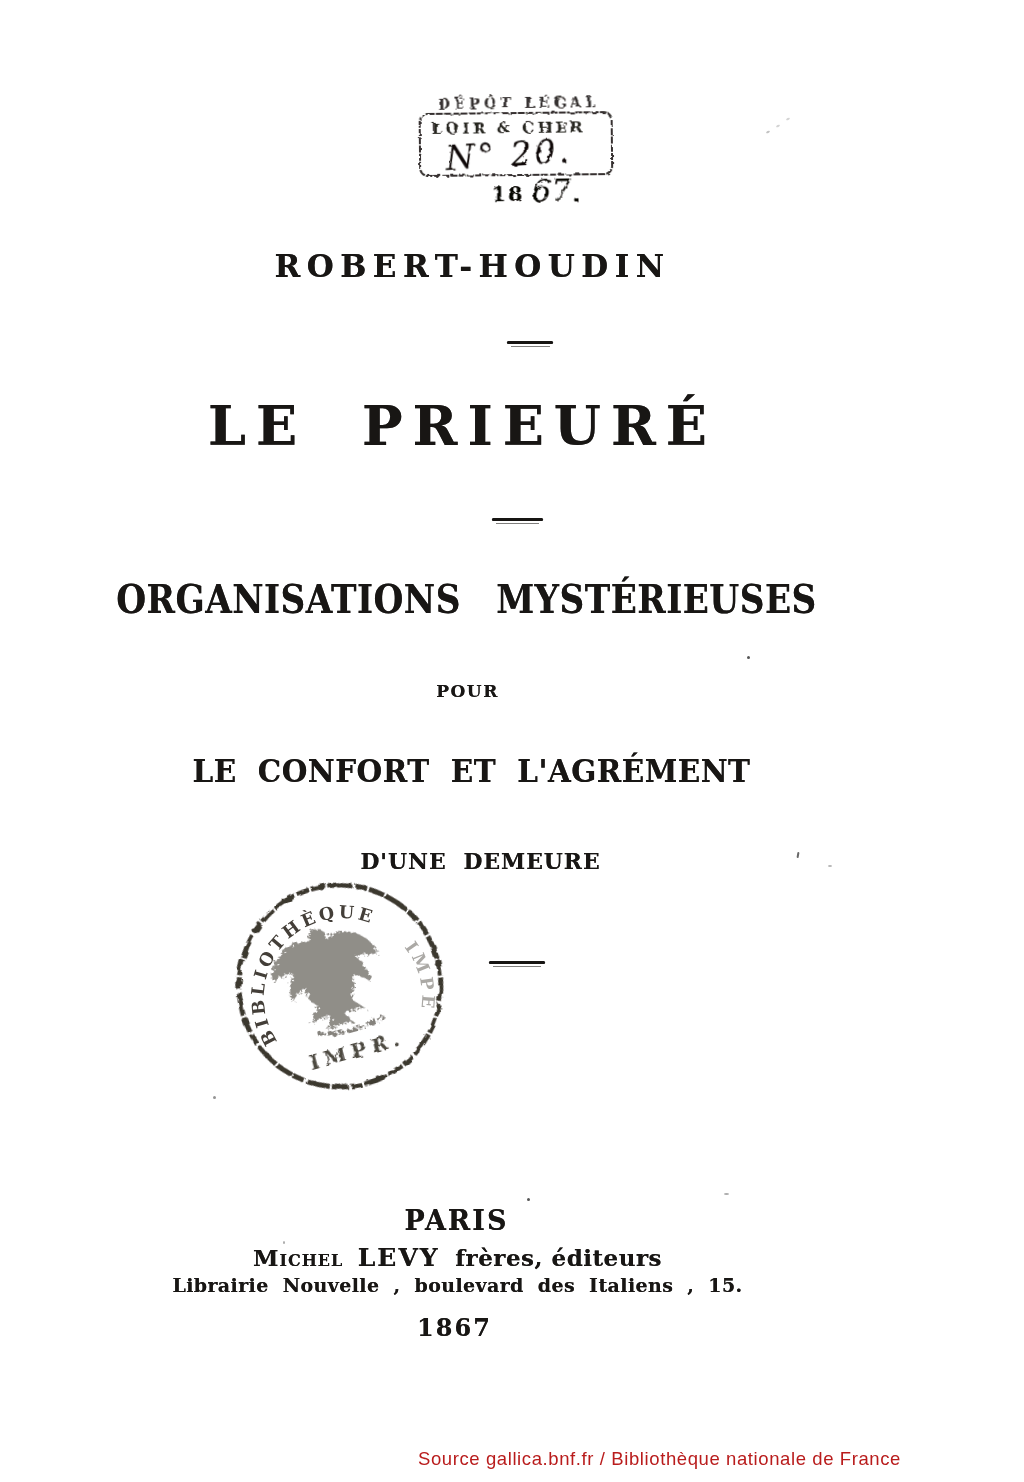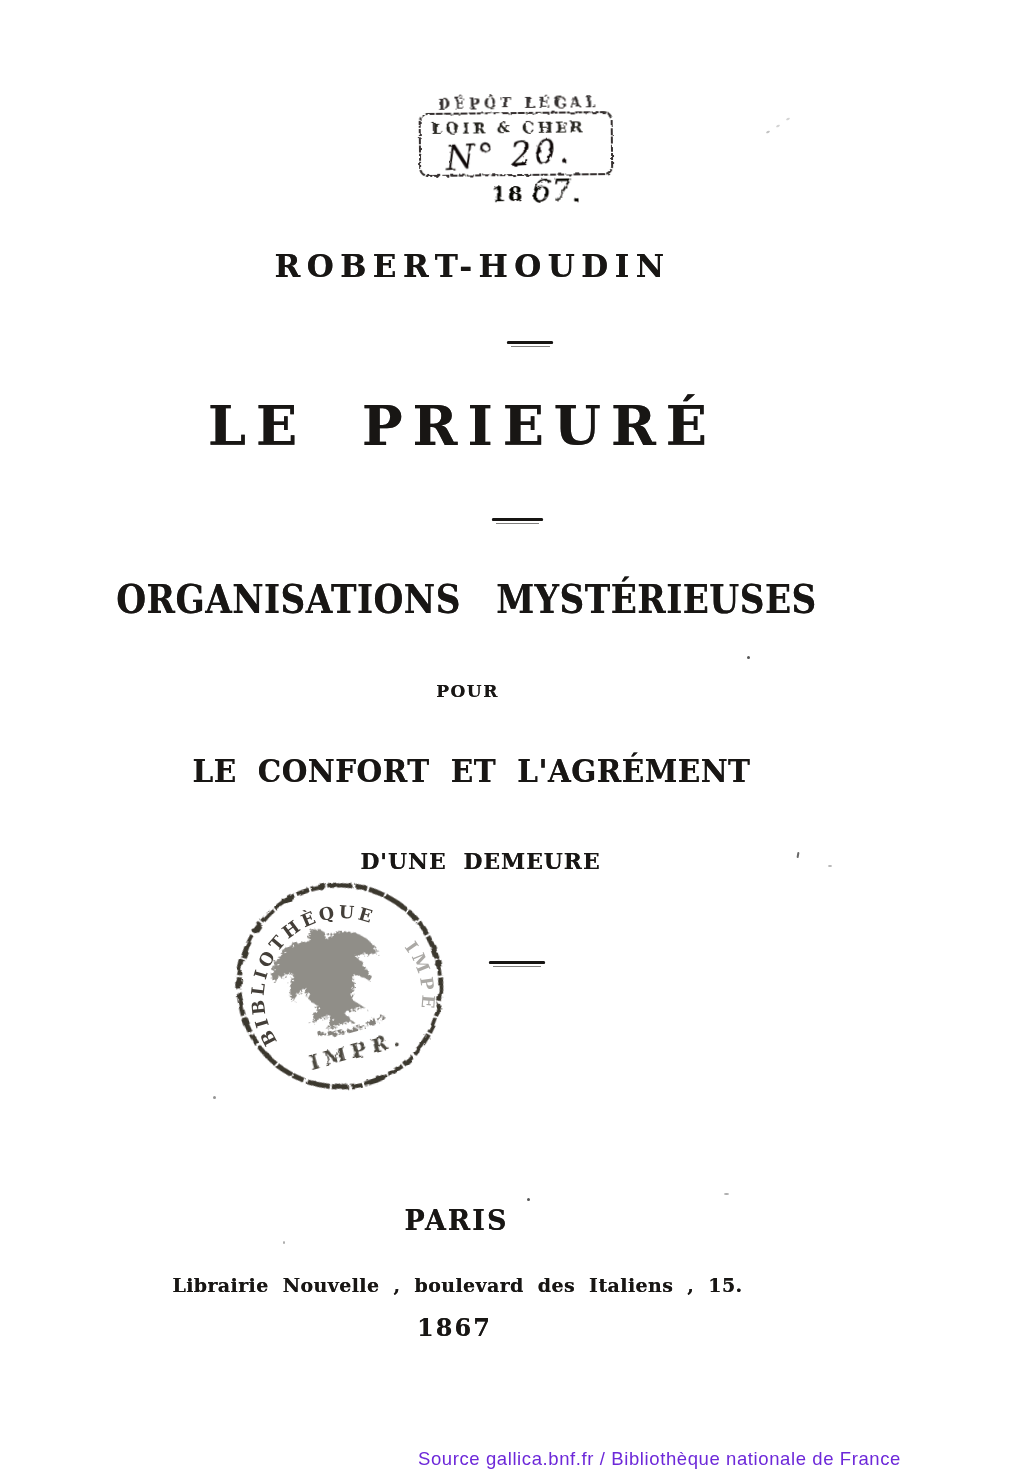--- a/index.html
+++ b/index.html
@@ -29,21 +29,21 @@
   .city{top:1205px;font-size:27px;font-weight:700;letter-spacing:2px;transform:translateX(-2px);}
   .publisher{top:1243px;font-size:23px;font-weight:700;letter-spacing:.5px;transform:translateX(-1px);}
   .publisher .sc{font-variant:small-caps;letter-spacing:1px;}
   .publisher .caps{font-size:25px;letter-spacing:2px;margin:0 7px 0 6px;}
   .address{top:1274px;font-size:19px;font-weight:700;letter-spacing:.4px;word-spacing:7px;transform:translateX(-1px);}
   .impr-year{top:1313px;font-size:24px;font-weight:700;letter-spacing:2px;transform:translateX(-4px);}
 
   .footer{
     position:absolute;top:1448px;right:16px;
     font-family:"Liberation Sans","DejaVu Sans",sans-serif;
-    font-size:18.5px;letter-spacing:.6px;color:#6d28d9;
+    font-size:18.5px;letter-spacing:.6px;color:#b91c1c;
   }
 
   .deposit-stamp{position:absolute;left:391px;top:89px;filter:blur(.35px) contrast(1.15);transform:rotate(-.6deg);}
   .library-stamp{position:absolute;left:228px;top:874px;filter:blur(.35px) contrast(1.1);}
 
   .speck{position:absolute;background:#2a2a2a;border-radius:50%;}
 </style>
 </head>
 <body>
 
@@ -123,19 +123,24 @@
       <path d="M112 58 q-6 -10 -14 -6 q-6 3 -2 10 q-22 -8 -38 8 q-10 10 -10 22 q10 -6 22 -4 q-10 12 -8 28 q6 -8 16 -12 q-2 14 8 22 q-6 6 -13 15 q11 -4 23 -2 q-2 8 -8 12 q14 -4 28 0 q-4 -6 -6 -12 q12 -2 22 2 q-9 -9 -13 -15 q10 -8 8 -22 q10 4 16 12 q2 -16 -8 -28 q12 -2 22 4 q0 -12 -10 -22 q-16 -16 -38 -8 q4 -7 -2 -10 q-8 -4 -14 6 z" opacity=".5" filter="url(#rough4)"></path>
       <path d="M78 152 q34 12 68 0" fill="none" stroke="#2b261f" stroke-width="4" stroke-dasharray="6 3 10 2" opacity=".55" filter="url(#rough4)"></path>
       <text x="112" y="186" text-anchor="middle" font-family="DejaVu Serif, serif" font-size="21" font-weight="bold" letter-spacing="5" opacity=".8" filter="url(#rough3)">IMPR.</text>
     </g>
   </svg>
   <div class="speck" style="left:213px;top:1096px;width:3px;height:3px;opacity:.5;"></div>
 
   <div class="speck" style="left:527px;top:1198px;width:3px;height:3px;opacity:.8;"></div>
   <div class="speck" style="left:724px;top:1193px;width:5px;height:2px;opacity:.4;"></div>
   <div class="cl ink city">PARIS</div>
+  <div class="cl ink publisher">
+    <span class="sc">Michel</span>
+    <span class="caps">LEVY</span>
+    <span>frères, éditeurs</span>
+  </div>
   <div class="cl ink address">Librairie Nouvelle , boulevard des Italiens , 15.</div>
   <div class="cl ink impr-year">1867</div>
   <div class="speck" style="left:283px;top:1241px;width:2px;height:3px;opacity:.4;"></div>
 
   <div class="footer">Source gallica.bnf.fr / Bibliothèque nationale de France</div>
 
 </div>
 
 </body></html>

